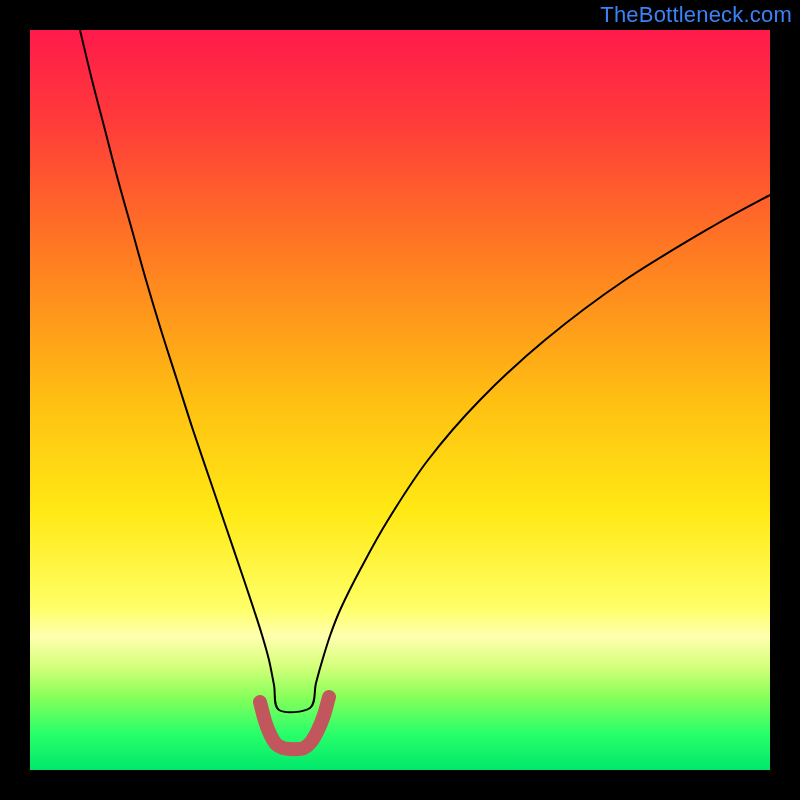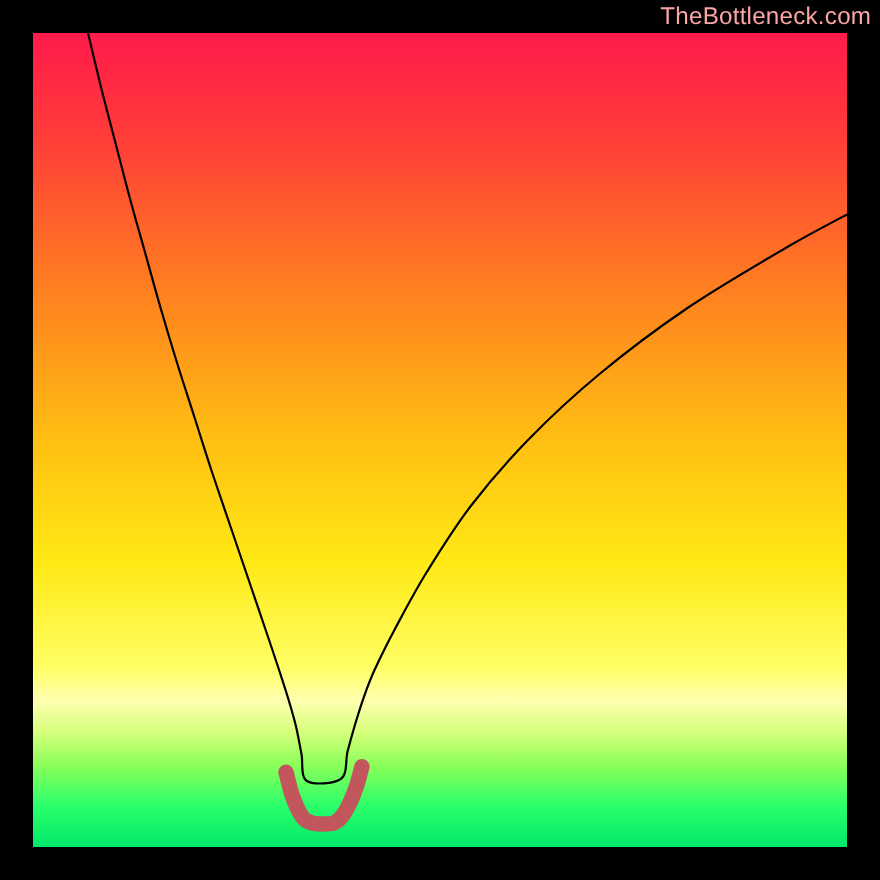--- a/index.html
+++ b/index.html
@@ -16,21 +16,21 @@
     left: 30px;
     top: 30px;
     width: 740px;
     height: 740px;
     overflow: hidden;
   }
   .watermark {
     position: absolute;
     top: 2px;
     right: 8px;
-    color: #fca5a5;
+    color: #3b82f6;
     font-size: 22px;
     font-weight: 500;
     letter-spacing: 0.2px;
     z-index: 10;
   }
   svg {
     display: block;
   }
 </style>
 </head>

